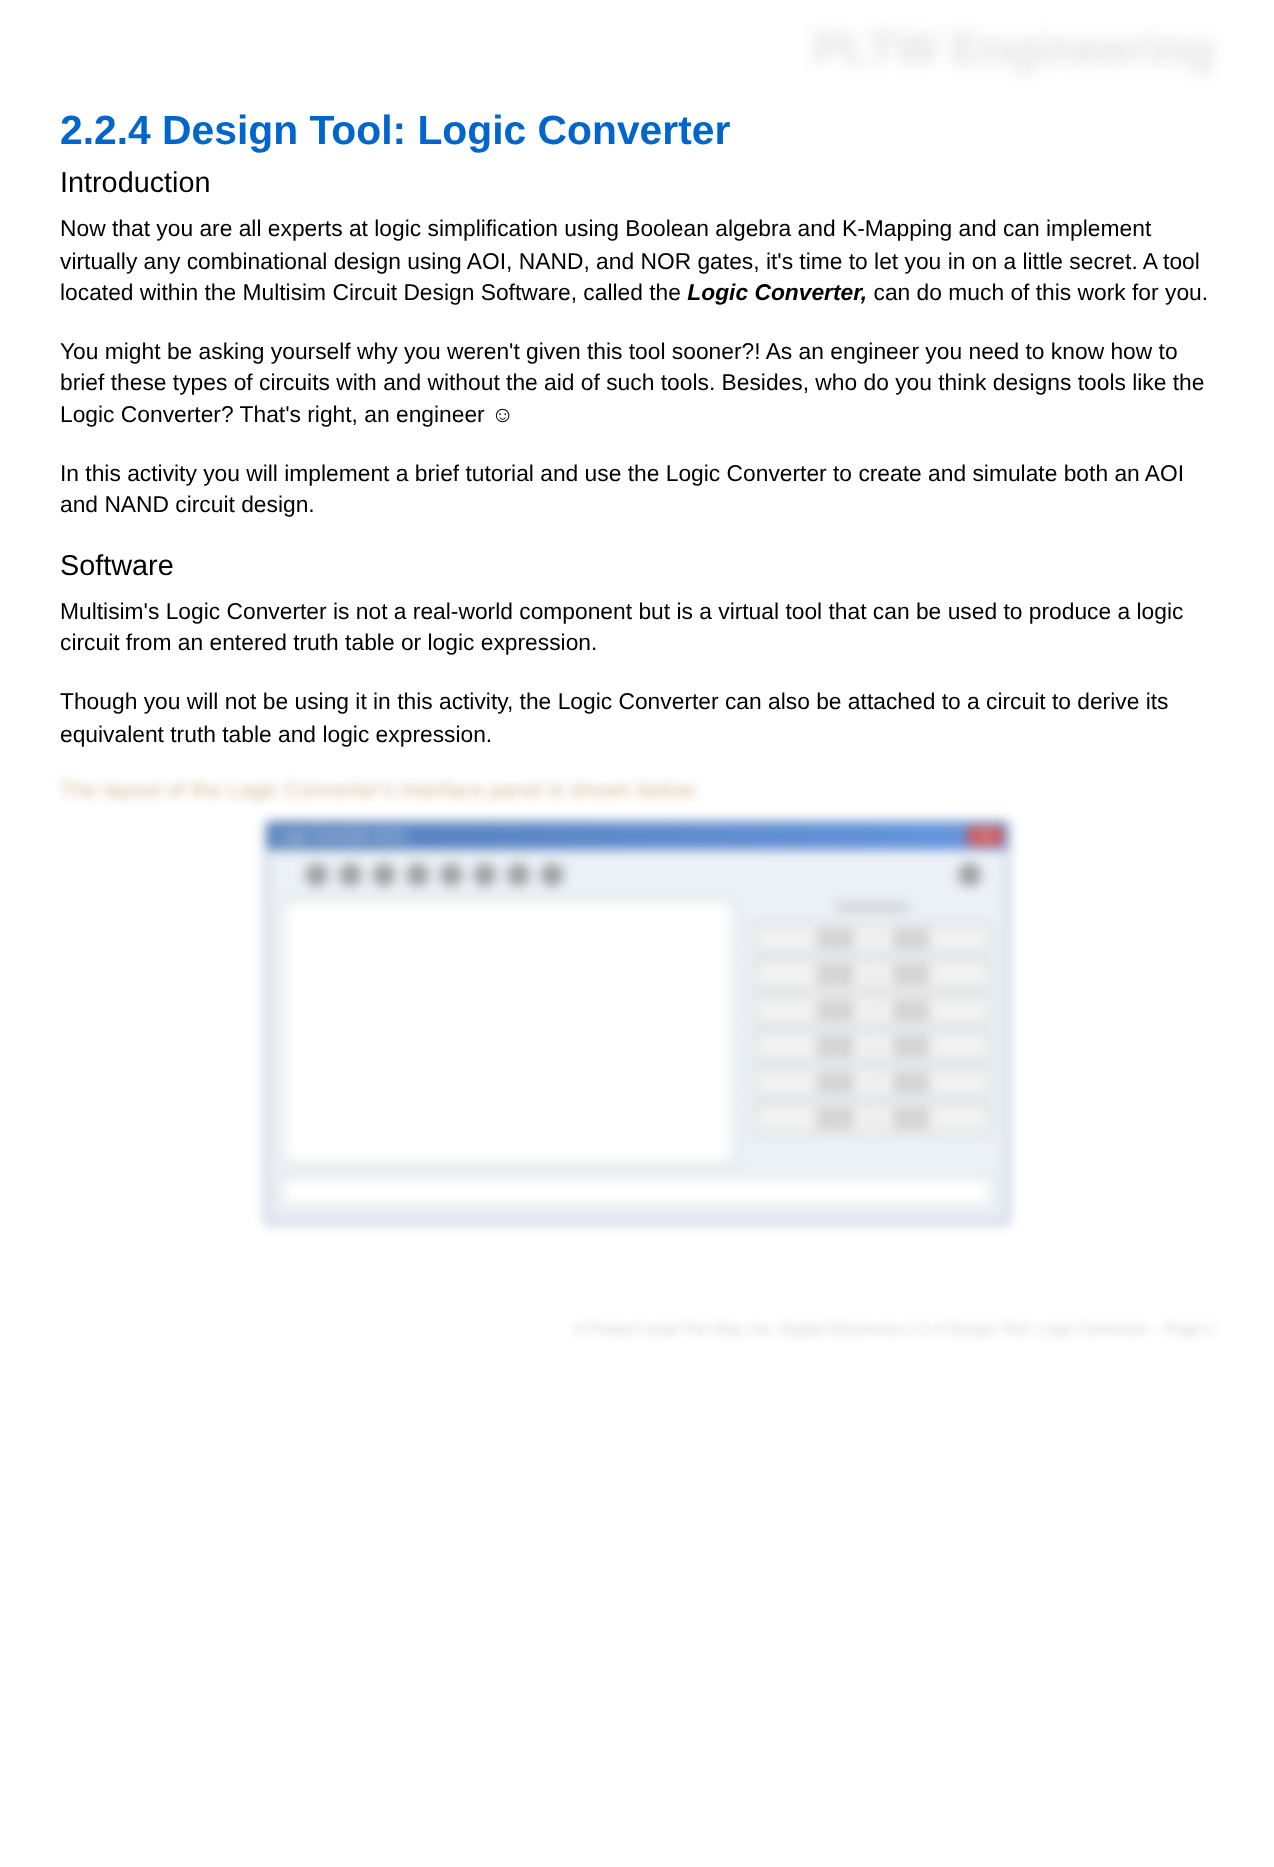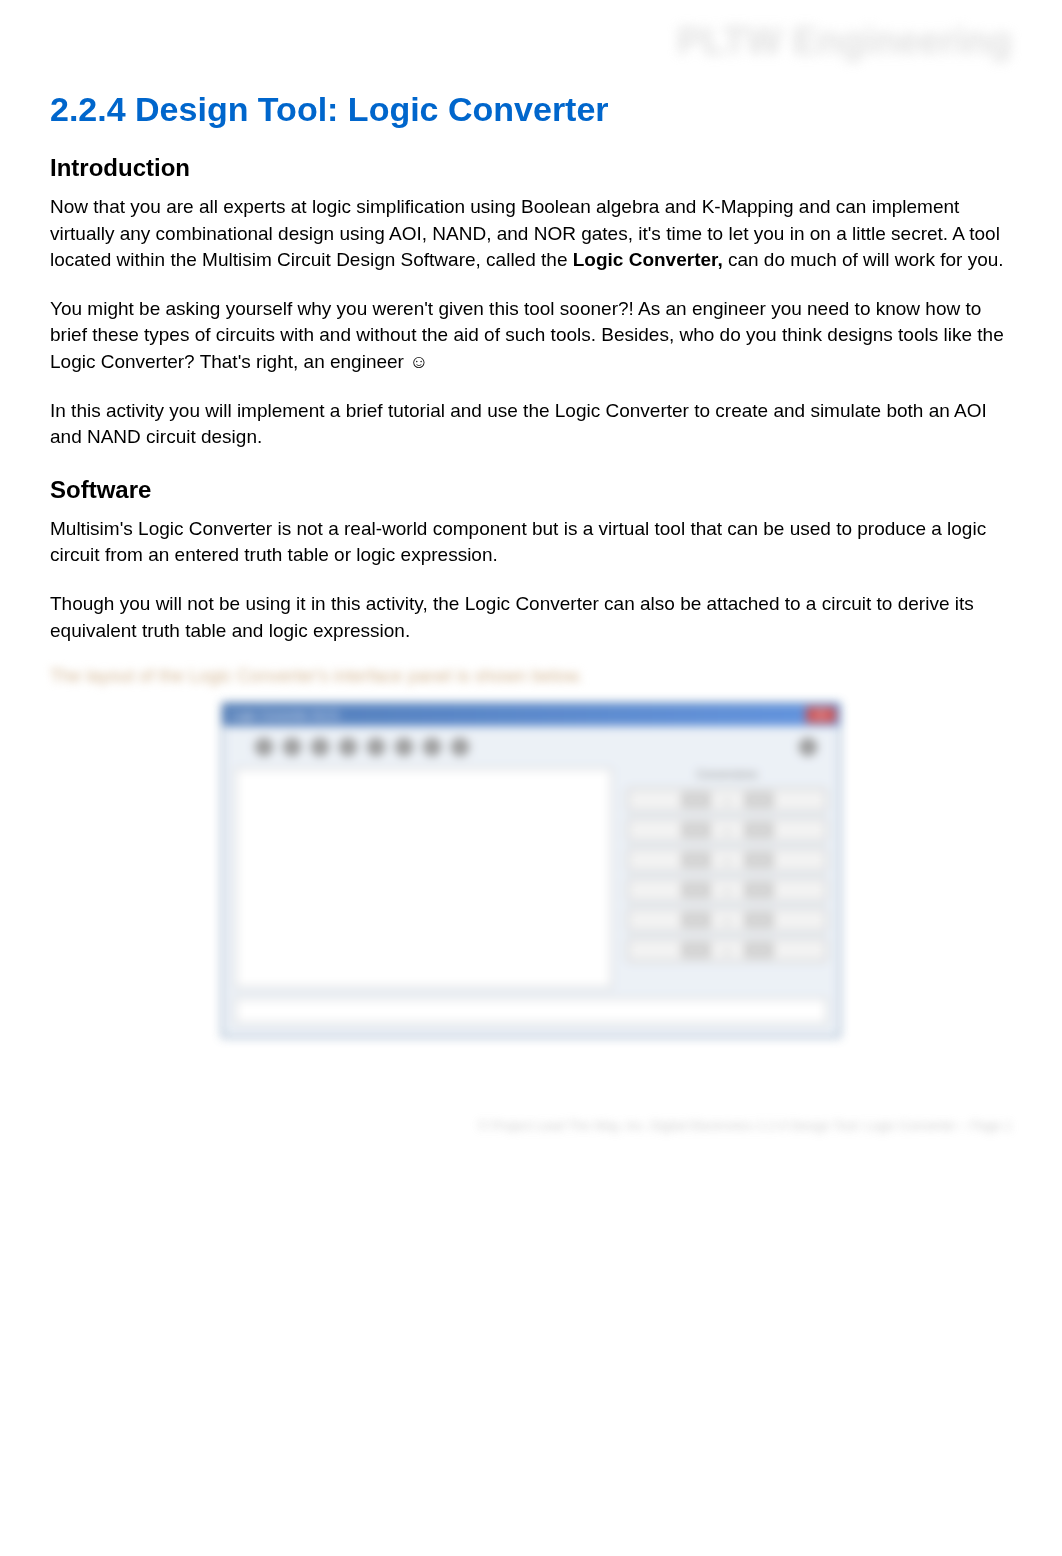--- a/index.html
+++ b/index.html
@@ -27,32 +27,33 @@
     }
     .title {
       color: #0066cc;
       font-size: 34px;
       font-weight: bold;
       margin-top: 60px;
       margin-bottom: 3px;
     }
     .section-heading {
       font-size: 24px;
-      font-weight: bold;
+      font-weight: normal;
       color: #000;
       margin-bottom: 12px;
-      margin-top: 25px;
+      margin-top: 10px;
     }
     .body-text {
       font-size: 19px;
       line-height: 1.4;
       margin-bottom: 22px;
     }
     .body-text b {
       font-weight: bold;
+      font-style: italic;
     }
     .blurred-caption {
       font-size: 18px;
       color: #d4b896;
       filter: blur(4px);
       margin-bottom: 15px;
     }
     .screenshot-container {
       margin: 10px auto 40px;
       width: 620px;
@@ -171,21 +172,21 @@
 </head>
 <body>
 
 <div class="watermark">PLTW Engineering</div>
 
 <h1 class="title">2.2.4 Design Tool: Logic Converter</h1>
 
 <h2 class="section-heading">Introduction</h2>
 
 <p class="body-text">
-  <span>Now that you are all experts at logic simplification using Boolean algebra and K-Mapping and can implement virtually any combinational design using AOI, NAND, and NOR gates, it's time to let you in on a little secret. A tool located within the Multisim Circuit Design Software, called the </span><b>Logic Converter,</b><span> can do much of will work for you.</span>
+  <span>Now that you are all experts at logic simplification using Boolean algebra and K-Mapping and can implement virtually any combinational design using AOI, NAND, and NOR gates, it's time to let you in on a little secret. A tool located within the Multisim Circuit Design Software, called the </span><b>Logic Converter,</b><span> can do much of this work for you.</span>
 </p>
 
 <p class="body-text">You might be asking yourself why you weren't given this tool sooner?! As an engineer you need to know how to brief these types of circuits with and without the aid of such tools. Besides, who do you think designs tools like the Logic Converter? That's right, an engineer ☺</p>
 
 <p class="body-text">In this activity you will implement a brief tutorial and use the Logic Converter to create and simulate both an AOI and NAND circuit design.</p>
 
 <h2 class="section-heading">Software</h2>
 
 <p class="body-text">Multisim's Logic Converter is not a real-world component but is a virtual tool that can be used to produce a logic circuit from an entered truth table or logic expression.</p>
 

